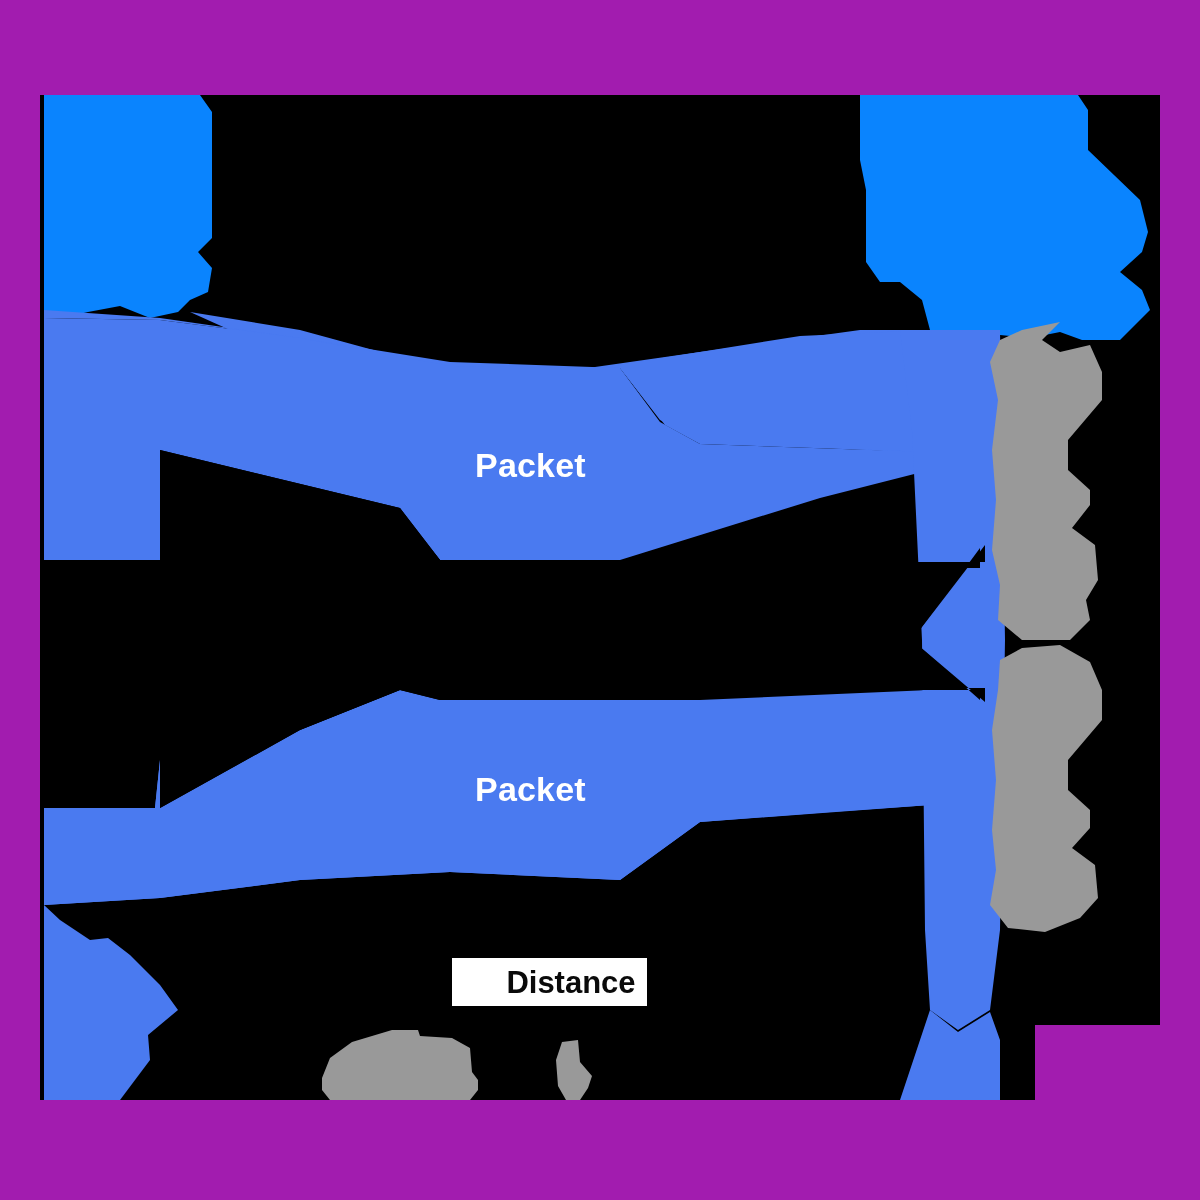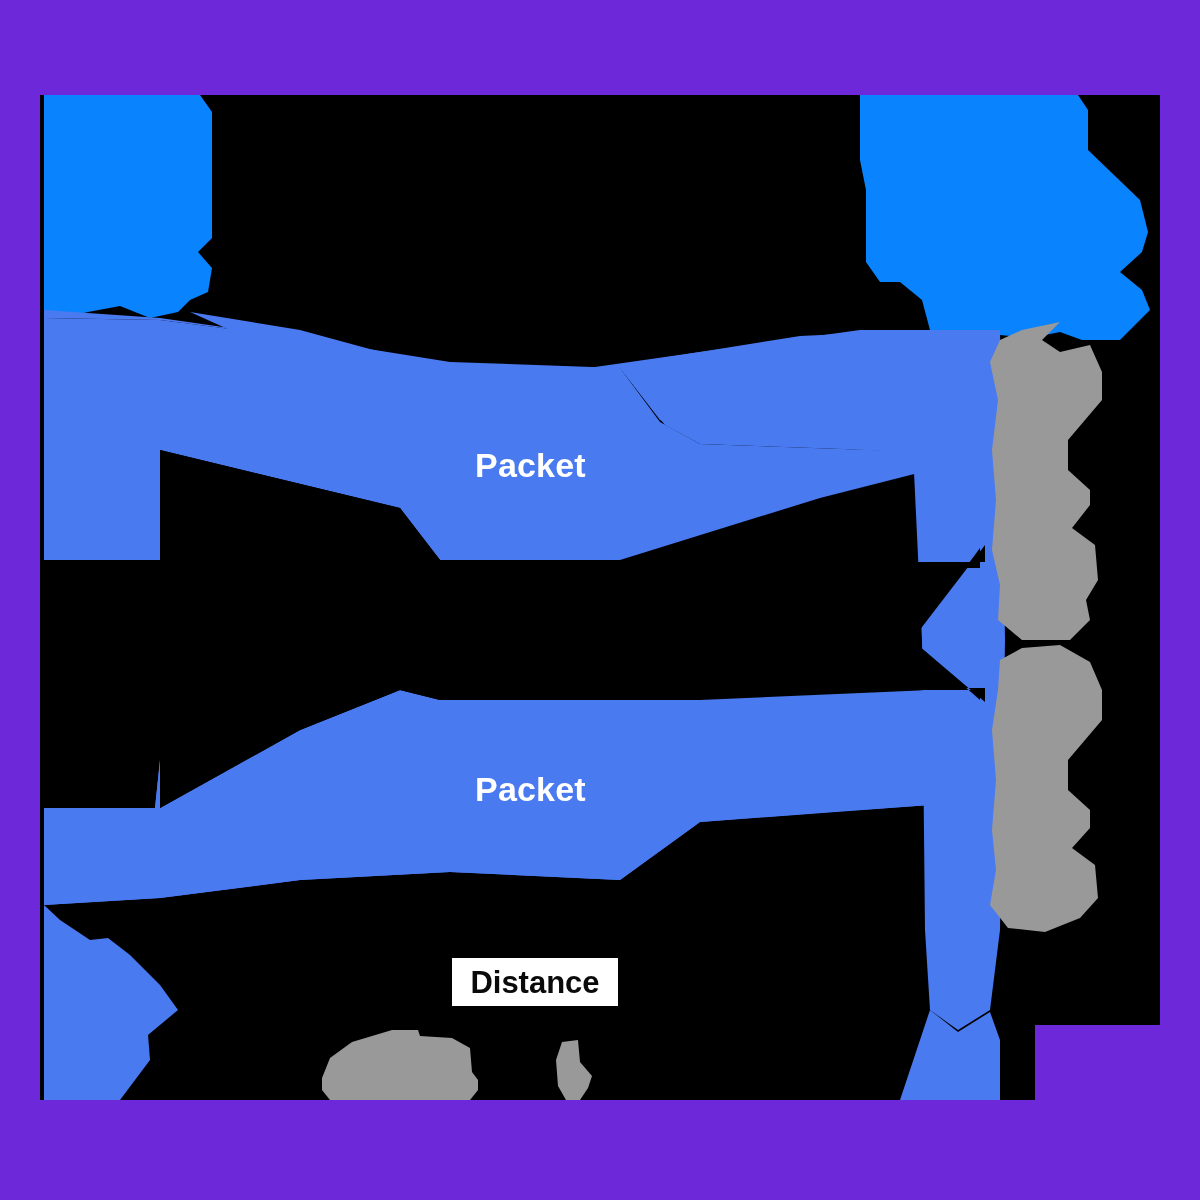--- a/index.html
+++ b/index.html
@@ -4,21 +4,21 @@
 <style>
   html, body {
     margin: 0;
     padding: 0;
     background: #ffffff;
   }
   #stage {
     position: relative;
     width: 1200px;
     height: 1200px;
-    background: #6d28d9;
+    background: #a21caf;
     overflow: hidden;
     font-family: "Liberation Sans", sans-serif;
   }
   #diagram-svg {
     position: absolute;
     left: 0;
     top: 0;
     width: 1200px;
     height: 1200px;
     display: block;
@@ -33,32 +33,33 @@
     white-space: nowrap;
     text-align: center;
     line-height: 1;
   }
   #packet-label-top  { left: 475px; top: 448px; }
   #packet-label-bottom { left: 475px; top: 772px; }
   #distance-label {
     position: absolute;
     left: 452px;
     top: 958px;
-    width: 166px;
+    width: 152px;
     height: 48px;
     background: #ffffff;
     color: #0a0a0a;
     font-family: "Liberation Sans", sans-serif;
     font-weight: bold;
     font-size: 31px;
     display: flex;
     align-items: center;
     justify-content: center;
     white-space: nowrap;
     line-height: 1;
+    padding-left: 43px;
   }
 </style>
 </head>
 <body>
 
 <div id="stage">
 
   <svg id="diagram-svg" viewBox="0 0 1200 1200">
 
     <g>

